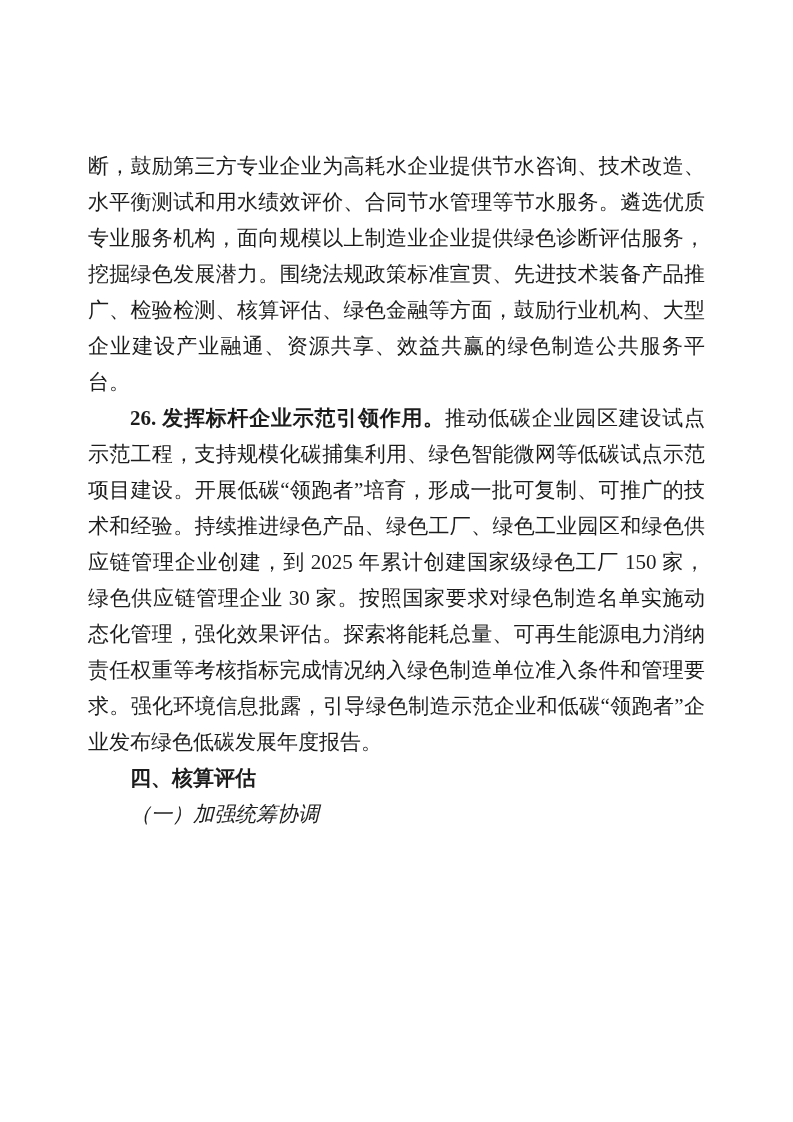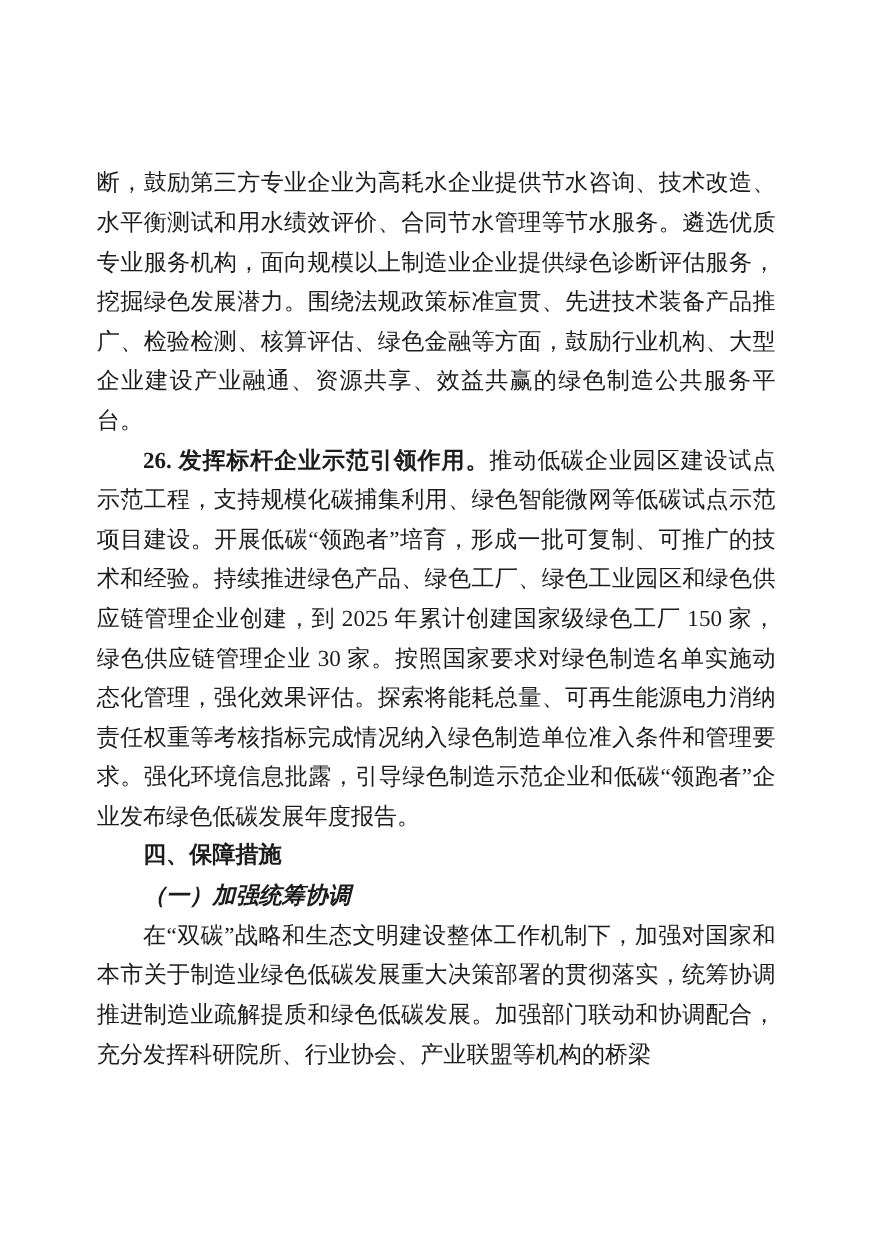--- a/index.html
+++ b/index.html
@@ -28,31 +28,30 @@
   }
   .doc-block.indent { text-indent: 2em; }
   .heading-1 {
     font-family: "Liberation Sans", "DejaVu Sans", sans-serif;
     font-weight: 700;
     text-align: left;
     text-indent: 2em;
   }
   .heading-2 {
     font-style: italic;
-    font-weight: 700;
+    font-weight: 400;
     text-align: left;
     text-indent: 2em;
   }
   .seg-bold { font-weight: 700; }
   .seg-regular { font-weight: 400; }
 </style>
 </head>
 <body>
 
 <main class="page">
   <div id="doc-content">
       <p class="doc-block"><span class="seg-regular">断，鼓励第三方专业企业为高耗水企业提供节水咨询、技术改造、水平衡测试和用水绩效评价、合同节水管理等节水服务。遴选优质专业服务机构，面向规模以上制造业企业提供绿色诊断评估服务，挖掘绿色发展潜力。围绕法规政策标准宣贯、先进技术装备产品推广、检验检测、核算评估、绿色金融等方面，鼓励行业机构、大型企业建设产业融通、资源共享、效益共赢的绿色制造公共服务平台。</span></p>
       <p class="doc-block indent"><span class="seg-bold">26. 发挥标杆企业示范引领作用。</span><span class="seg-regular">推动低碳企业园区建设试点示范工程，支持规模化碳捕集利用、绿色智能微网等低碳试点示范项目建设。开展低碳“领跑者”培育，形成一批可复制、可推广的技术和经验。持续推进绿色产品、绿色工厂、绿色工业园区和绿色供应链管理企业创建，到 2025 年累计创建国家级绿色工厂 150 家，绿色供应链管理企业 30 家。按照国家要求对绿色制造名单实施动态化管理，强化效果评估。探索将能耗总量、可再生能源电力消纳责任权重等考核指标完成情况纳入绿色制造单位准入条件和管理要求。强化环境信息批露，引导绿色制造示范企业和低碳“领跑者”企业发布绿色低碳发展年度报告。</span></p>
-      <p class="doc-block heading-1">四、保障措施</p>
+      <p class="doc-block heading-1">四、核算评估</p>
       <p class="doc-block heading-2">（一）加强统筹协调</p>
-      <p class="doc-block indent"><span class="seg-regular">在“双碳”战略和生态文明建设整体工作机制下，加强对国家和本市关于制造业绿色低碳发展重大决策部署的贯彻落实，统筹协调推进制造业疏解提质和绿色低碳发展。加强部门联动和协调配合，充分发挥科研院所、行业协会、产业联盟等机构的桥梁</span></p>
     </div>
 </main>
 
 </body></html>

